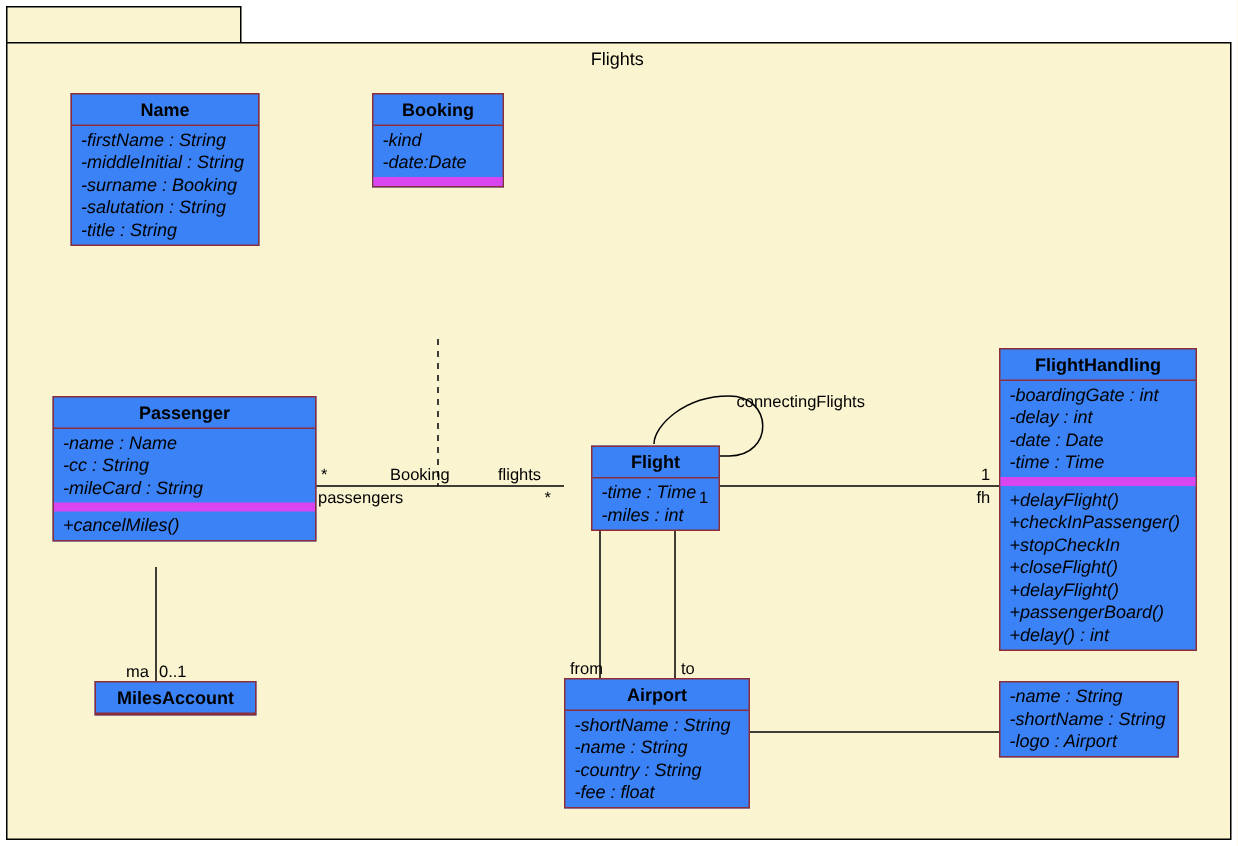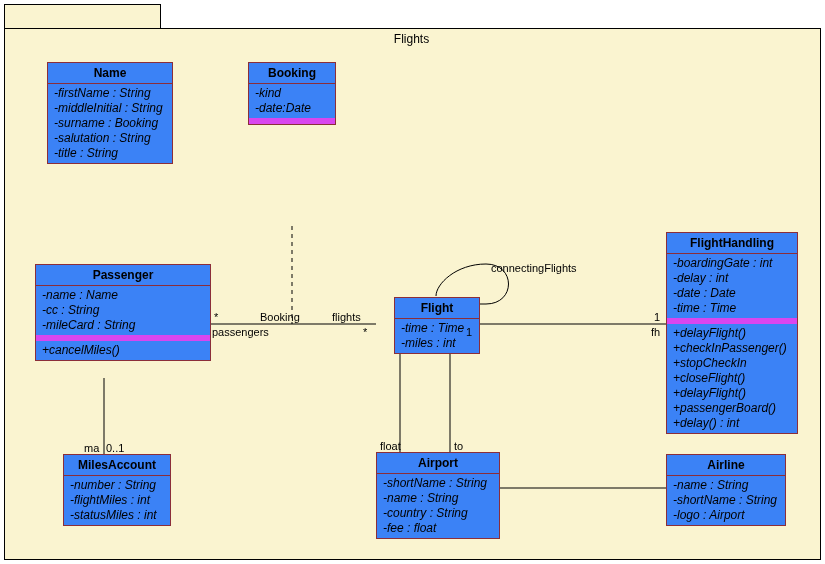--- a/index.html
+++ b/index.html
@@ -96,52 +96,46 @@
       <div>+stopCheckIn</div>
       <div>+closeFlight()</div>
       <div>+delayFlight()</div>
       <div>+passengerBoard()</div>
       <div>+delay() : int</div>
     </div>
   </div>
 
   <div class="class no-ops" style="left:59px;top:450px;width:106px">
     <div class="class-title">MilesAccount</div>
-    <div class="class-attrs">
-      <div>-number : String</div>
-      <div>-flightMiles : int</div>
-      <div>-statusMiles : int</div>
-    </div>
   </div>
 
   <div class="class no-ops" style="left:372px;top:448px;width:122px">
     <div class="class-title">Airport</div>
     <div class="class-attrs">
       <div>-shortName : String</div>
       <div>-name : String</div>
       <div>-country : String</div>
       <div>-fee : float</div>
     </div>
   </div>
 
   <div class="class no-ops" style="left:662px;top:450px;width:118px">
-    <div class="class-title">Airline</div>
     <div class="class-attrs">
       <div>-name : String</div>
       <div>-shortName : String</div>
       <div>-logo : Airport</div>
     </div>
   </div>
 
   <div class="label" style="left:208px;top:322px">passengers</div>
   <div class="label" style="left:210px;top:307px">*</div>
   <div class="label" style="left:256px;top:307px">Booking</div>
   <div class="label" style="left:328px;top:307px">flights</div>
   <div class="label" style="left:359px;top:322px">*</div>
-  <div class="label" style="left:376px;top:436px">float</div>
+  <div class="label" style="left:376px;top:436px">from</div>
   <div class="label" style="left:450px;top:436px">to</div>
   <div class="label" style="left:80px;top:438px">ma</div>
   <div class="label" style="left:102px;top:438px">0..1</div>
   <div class="label" style="left:487px;top:258px">connectingFlights</div>
   <div class="label" style="left:462px;top:322px">1</div>
   <div class="label" style="left:650px;top:307px">1</div>
   <div class="label" style="left:647px;top:322px">fh</div>
 </div>
 
 </body></html>

